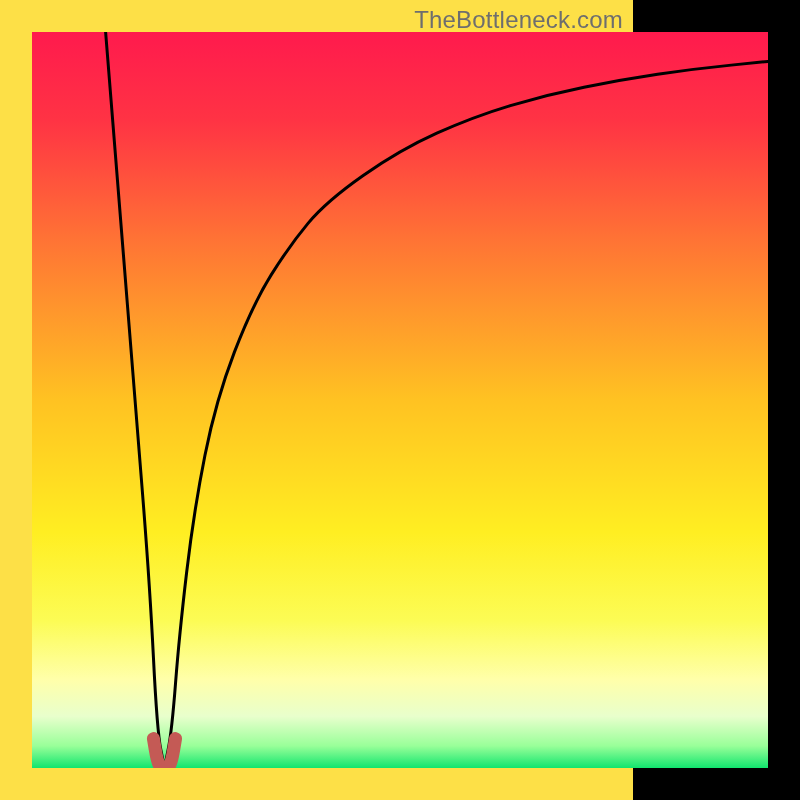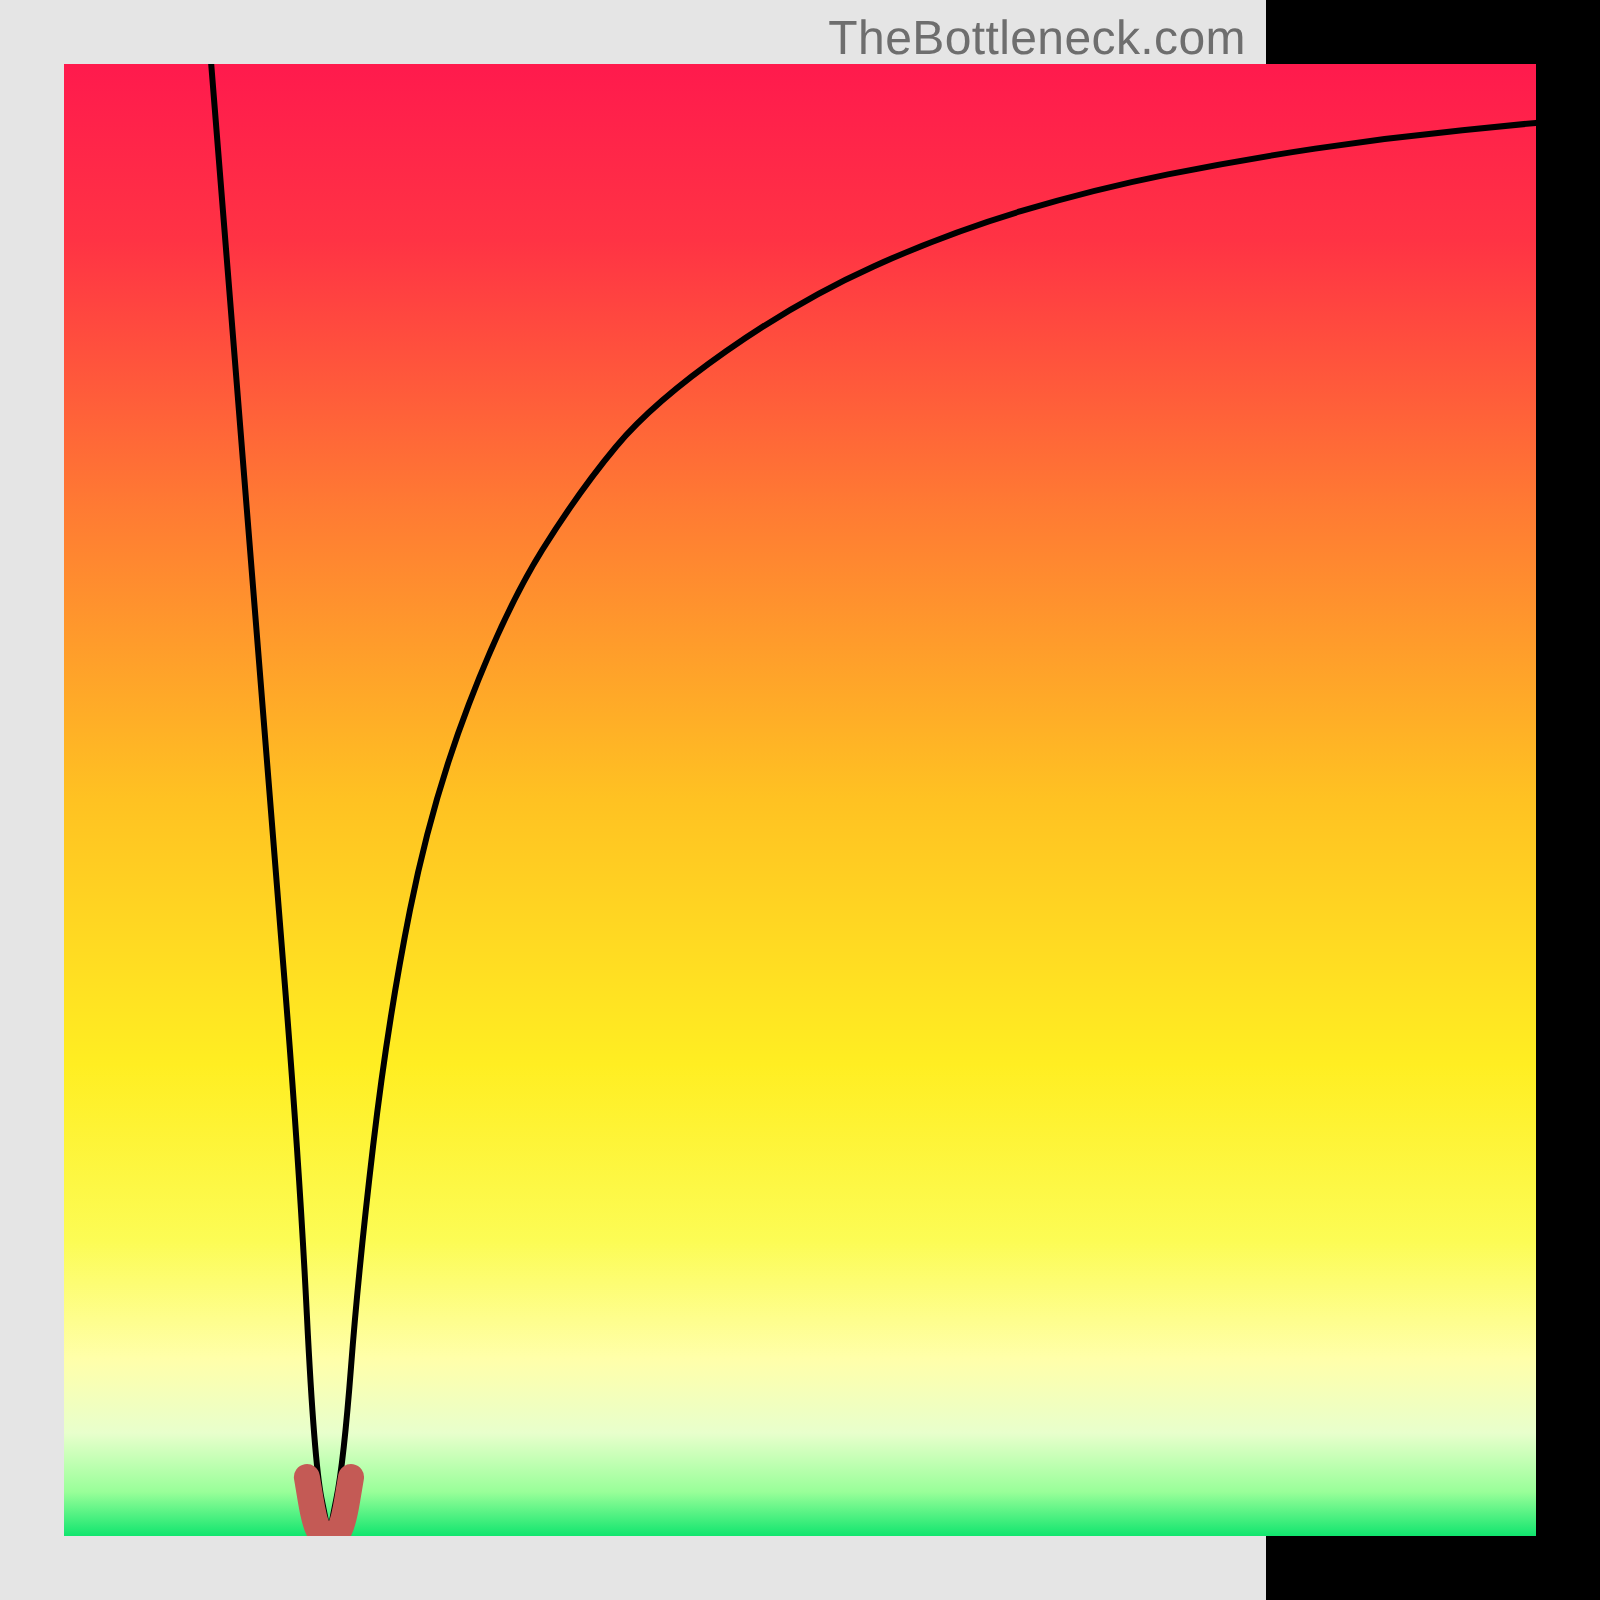--- a/index.html
+++ b/index.html
@@ -8,21 +8,21 @@
     width: 800px;
     height: 800px;
     overflow: hidden;
     background: #000;
     font-family: Arial, Helvetica, sans-serif;
   }
   .frame {
     position: relative;
     width: 633px;
     height: 800px;
-    background: #e5e5e5;
+    background: #fde047;
   }
   .plot-area {
     position: absolute;
     left: 32px;
     top: 32px;
     width: 736px;
     height: 736px;
     overflow: hidden;
   }
   .watermark {

